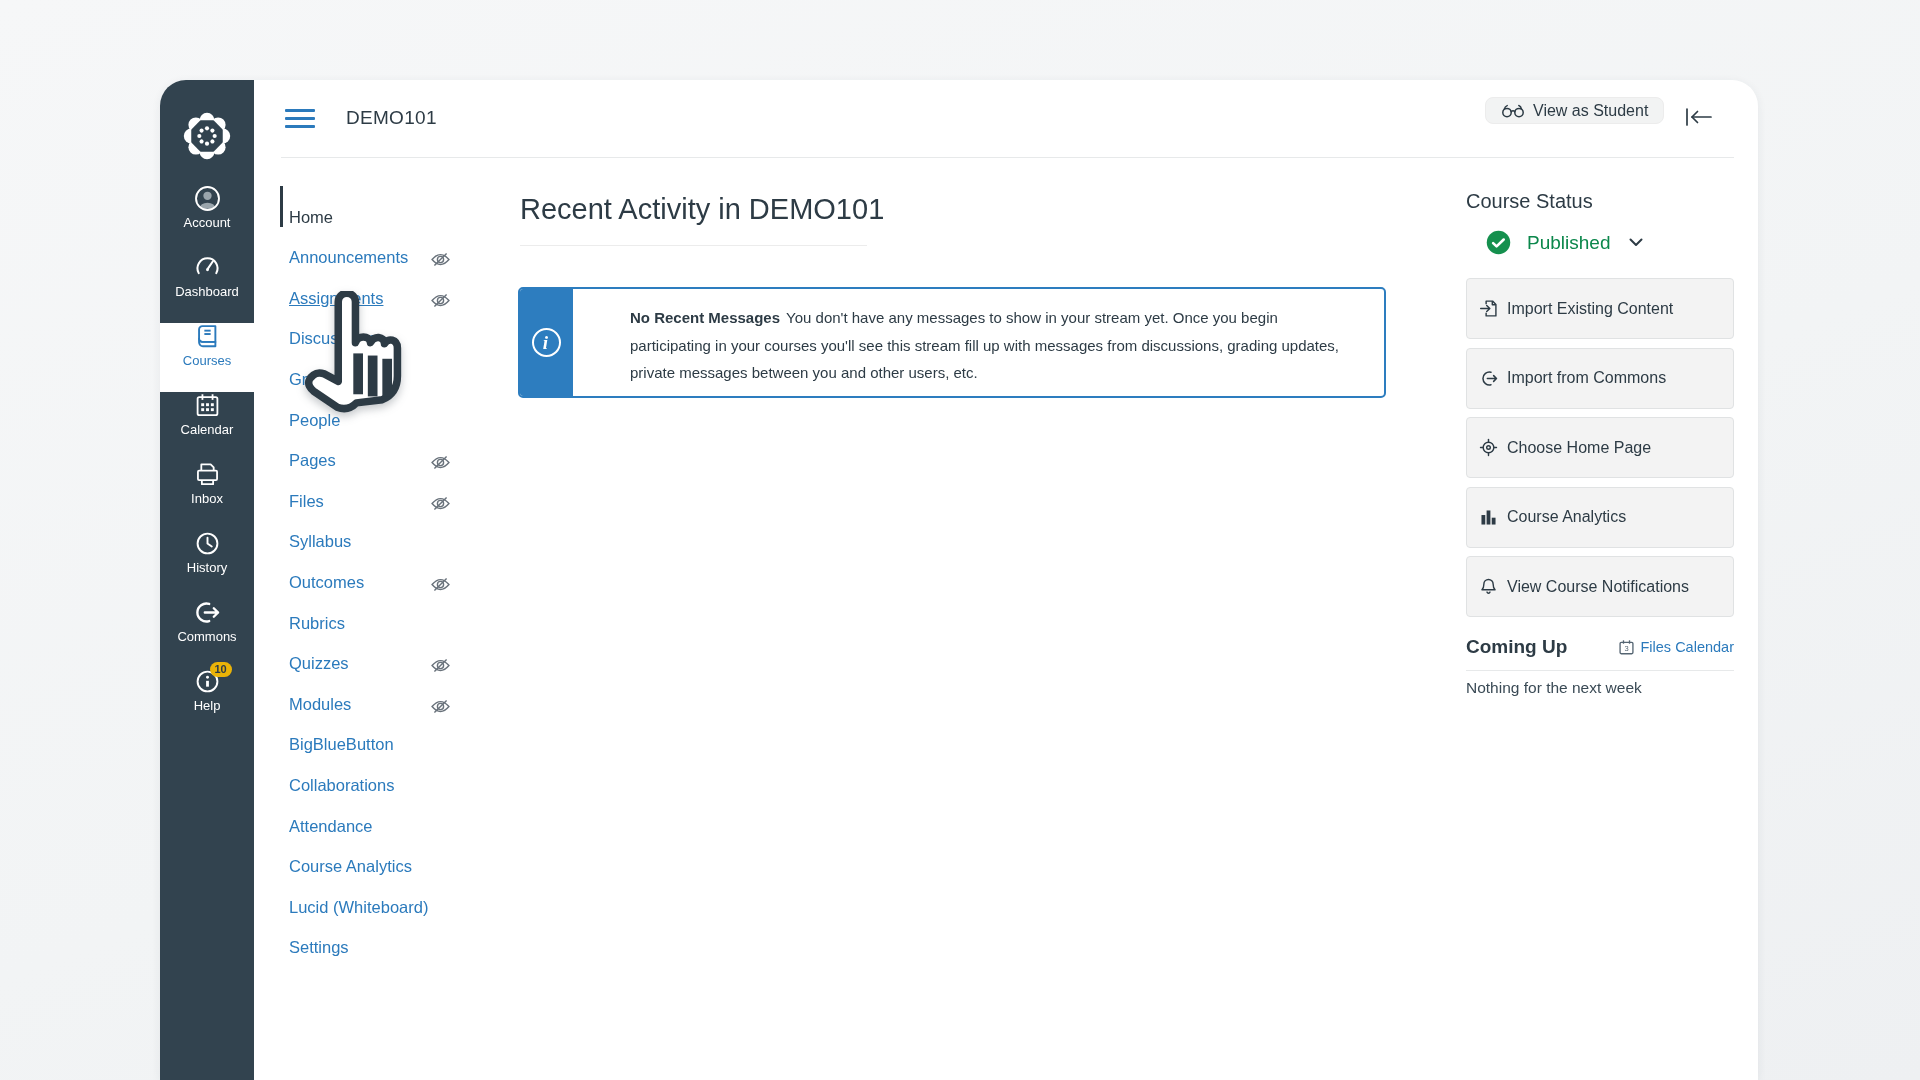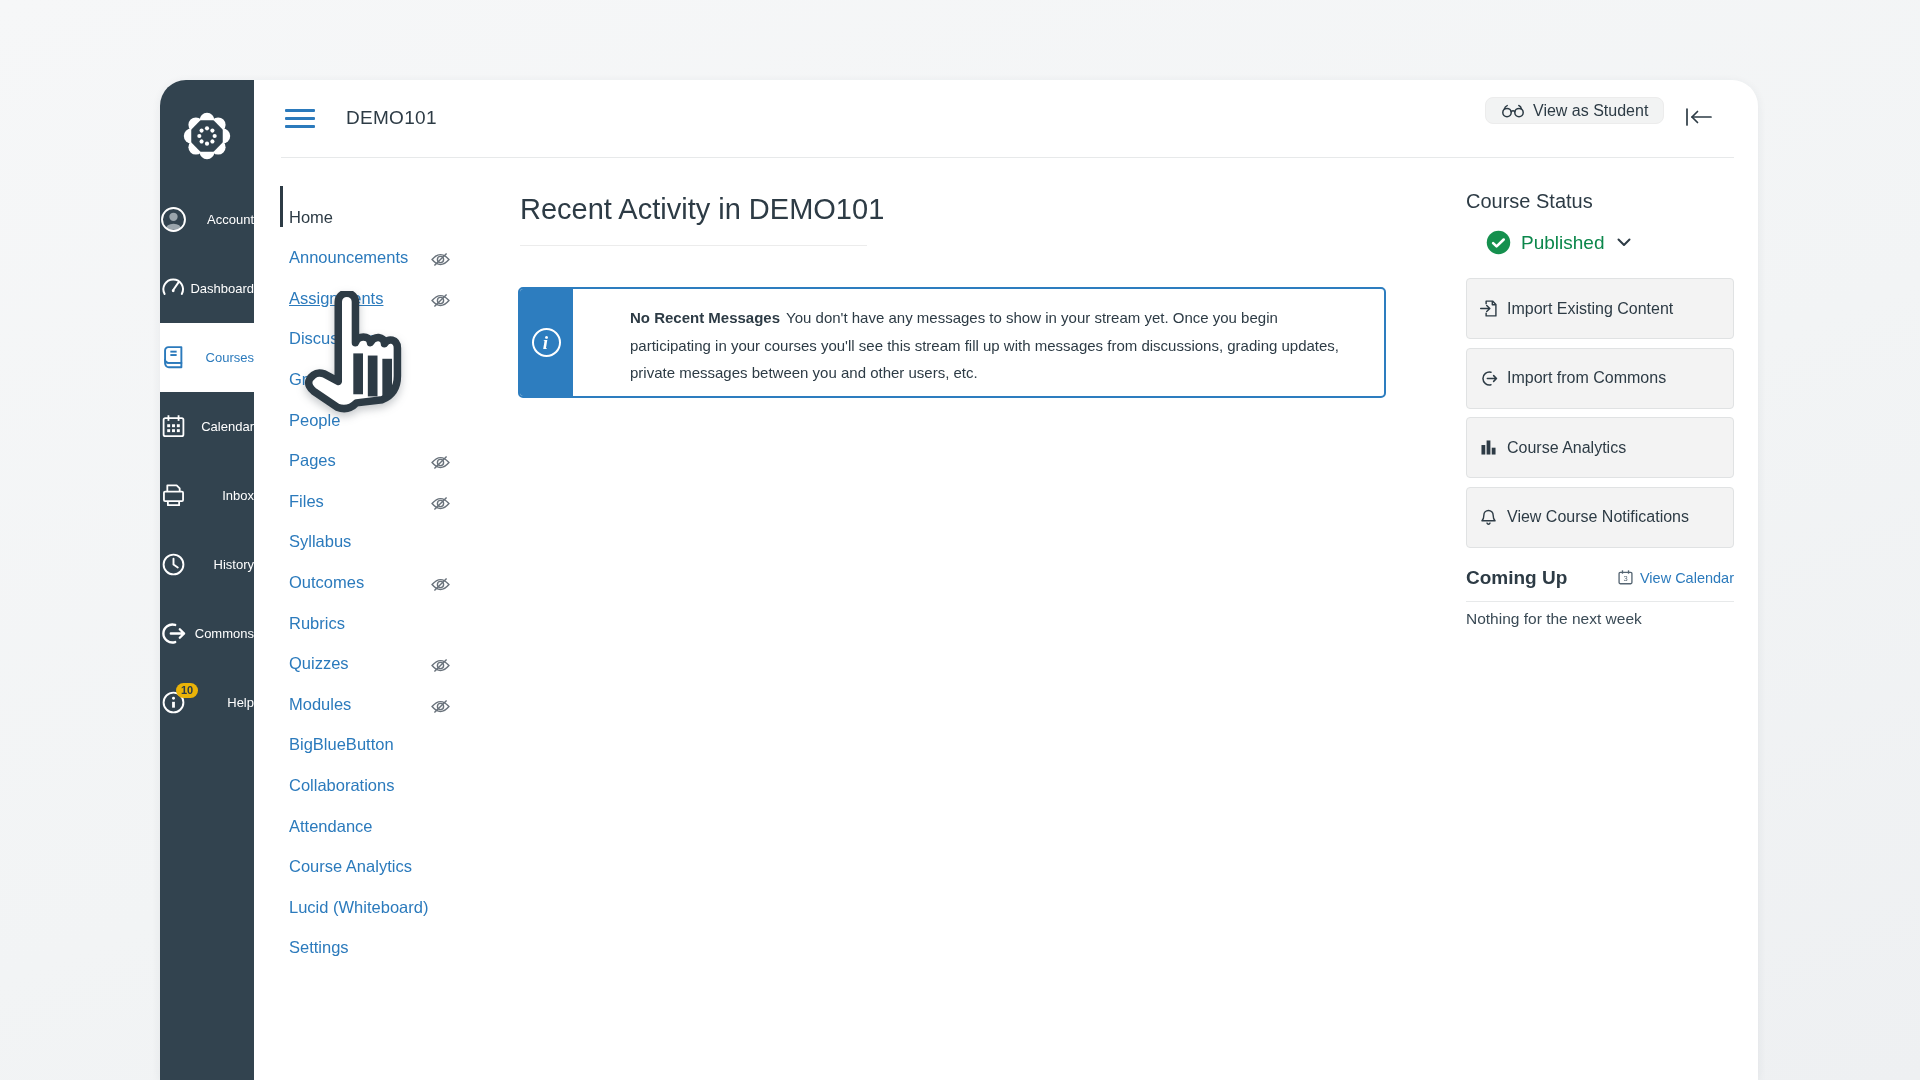--- a/index.html
+++ b/index.html
@@ -21,22 +21,22 @@
     box-shadow:0 2px 10px rgba(45,59,69,.07);
   }
   
   .global-nav{
     position:absolute;left:0;top:0;width:94px;height:100%;
     background:var(--sidebar_bg);border-radius:26px 0 0 0;color:#fff;
   }
   .logo-wrap{width:58px;height:58px;margin:27px auto 0;}
   .gn-list{margin-top:20px;}
   .gn-item{
-    height:69px;display:flex;flex-direction:row;align-items:center;
-    justify-content:space-between;gap:4px;font-size:13px;color:#fff;cursor:pointer;
+    height:69px;display:flex;flex-direction:column;align-items:center;
+    justify-content:flex-start;gap:4px;font-size:13px;color:#fff;cursor:pointer;
   }
   .gn-item svg.gnicon{width:27px;height:27px;}
   .gn-item.active{background:#fff;color:var(--link);}
   .gn-item .lbl{line-height:13px;}
   .badge-wrap{position:relative;width:27px;height:27px;}
   .gn-badge{
     position:absolute;top:-6px;left:16px;background:#eab308;color:var(--text_dark);
     font-size:11px;font-weight:bold;line-height:15px;padding:0 5px;border-radius:9px;
   }
   
@@ -72,21 +72,21 @@
   .info-circle{
     width:29px;height:29px;border:2px solid #fff;border-radius:50%;color:#fff;
     font-family:"Liberation Serif","DejaVu Serif",serif;font-style:italic;font-weight:bold;
     font-size:19px;display:flex;align-items:center;justify-content:center;padding-right:2px;
   }
   .alert-body{padding:15px 34px 0 22px;font-size:15px;line-height:27.5px;color:var(--text_dark);margin-left:35px;}
   .alert-body strong{font-weight:bold;margin-right:6px;}
   
   .right-col{position:absolute;left:1306px;top:110px;width:268px;}
   .cs-head{font-size:20px;font-weight:400;color:var(--text_dark);}
-  .pub-row{margin:17px 0 0 20px;display:flex;align-items:center;gap:10px;cursor:pointer;}
+  .pub-row{margin:17px 0 0 20px;display:flex;align-items:center;gap:16px;cursor:pointer;}
   .pub-label{color:var(--green);font-size:19px;font-weight:500;}
   .pub-row .chev{margin-left:3px;width:14px;height:9px;}
   .actions{margin-top:23px;}
   .action-btn{
     height:61px;margin-bottom:8.5px;display:flex;align-items:center;gap:9px;
     background:var(--btn_bg);border:1px solid var(--btn_border);border-radius:4px;
     width:100%;padding:0 12px;font-size:16px;color:var(--text_dark);cursor:pointer;
     font-family:inherit;text-align:left;
   }
   .action-btn svg{width:19px;height:19px;flex:none;}
@@ -426,20 +426,26 @@
         <span>Import Existing Content</span>
       </button>
       <button class="action-btn">
         <svg viewBox="0 0 20 20">
             <use href="#i-impcom"></use>
           </svg>
         <span>Import from Commons</span>
       </button>
       <button class="action-btn">
         <svg viewBox="0 0 20 20">
+            <use href="#i-target"></use>
+          </svg>
+        <span>Choose Home Page</span>
+      </button>
+      <button class="action-btn">
+        <svg viewBox="0 0 20 20">
             <use href="#i-bars"></use>
           </svg>
         <span>Course Analytics</span>
       </button>
       <button class="action-btn">
         <svg viewBox="0 0 20 20">
             <use href="#i-bell"></use>
           </svg>
         <span>View Course Notifications</span>
       </button>
@@ -447,21 +453,21 @@
 
     <div class="coming-row">
       <span class="coming-head">Coming Up</span>
       <a class="vc-link">
         <svg viewBox="0 0 18 18" width="17" height="17">
           <rect x="2.2" y="3.6" width="13.6" height="12" rx="1.2" fill="none" stroke="#556572" stroke-width="1.4"></rect>
           <line x1="5.8" y1="1.4" x2="5.8" y2="5" stroke="#556572" stroke-width="1.4"></line>
           <line x1="12.2" y1="1.4" x2="12.2" y2="5" stroke="#556572" stroke-width="1.4"></line>
           <text x="9" y="13.2" font-size="8" text-anchor="middle" fill="#556572">3</text>
         </svg>
-        <span>View Calendar</span>
+        <span>Files Calendar</span>
       </a>
     </div>
     <div class="coming-divider"></div>
     <div class="coming-empty">Nothing for the next week</div>
   </aside>
 
   <svg class="hand-cursor" viewBox="0 0 104 132">
     <path d="M42,10 a8,8 0 0 1 16,0 l0,38
              c2,-7 13,-7 14,0
              c3,-7 13,-6 13,1

